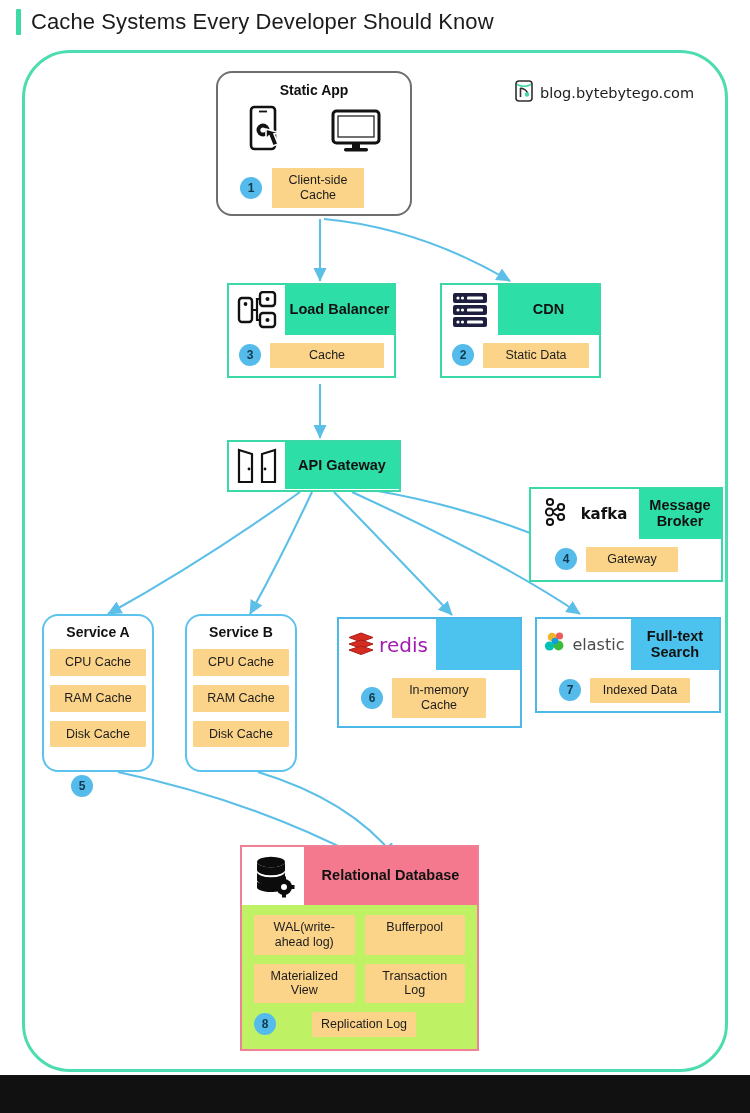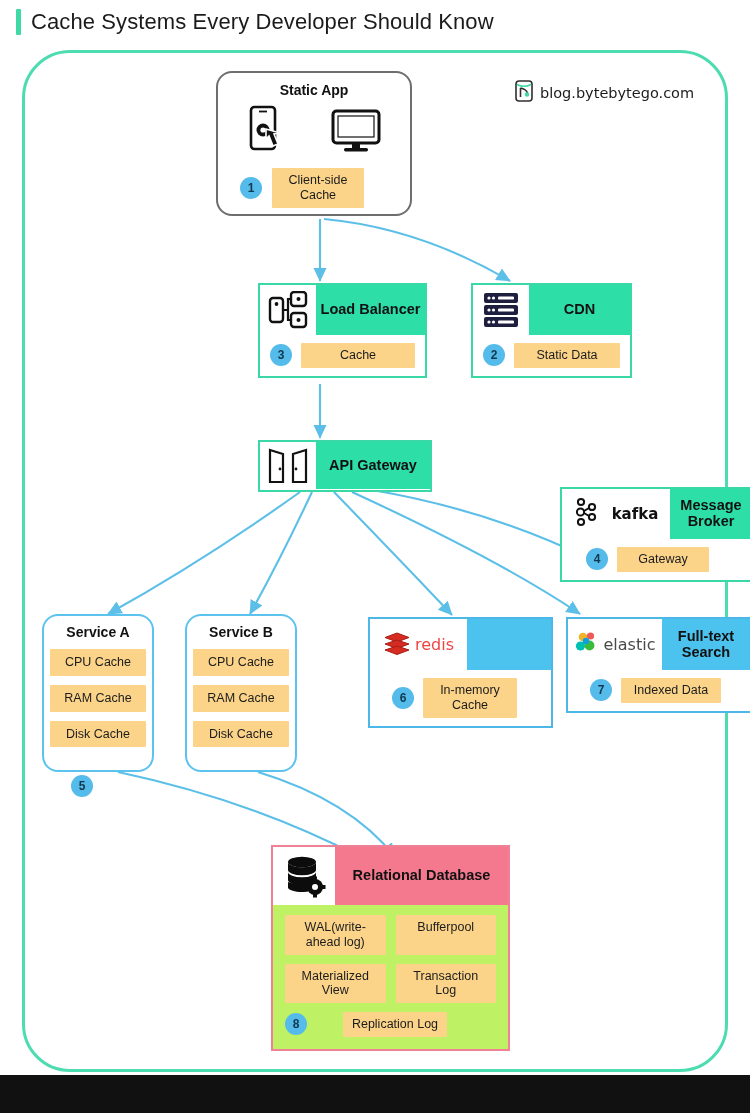--- a/index.html
+++ b/index.html
@@ -37,21 +37,21 @@
 
   
   .client-app {
     left:216px; top:71px; width:196px; height:145px;
     border:2.5px solid #6e6e6e; border-radius:16px; background:#fff;
   }
   .client-app .ca-title { text-align:center; font-size:14px; font-weight:bold; color:#111; margin-top:9px; }
   .ca-icons { display:flex; justify-content:center; align-items:center; gap:40px; margin-top:7px; }
 
   
-  .sec { background:#fff;margin-left:31px; }
+  .sec { background:#fff; }
   .sec-head { display:flex; align-items:stretch; height:50px; }
   .sec-logo {
     width:56px; background:#fff; display:flex; align-items:center; justify-content:center; flex:0 0 auto;
   }
   .sec-name {
     flex:1; display:flex; align-items:center; justify-content:center; text-align:center;
     font-size:14.5px; font-weight:bold; color:#111; line-height:1.1; padding:0 4px;
   }
   .sec-body { background:#fff; display:flex; align-items:center; padding:8px 10px; gap:9px; }
 
@@ -281,21 +281,21 @@
       <div class="sec-logo" style="width:97px; gap:4px;">
         <span>
           <svg width="28" height="26" viewBox="0 0 28 26">
             <g fill="#d62b21" stroke="#a81d16" stroke-width="1">
               <path d="M14 3 L26 7.5 L14 12 L2 7.5 Z"></path>
               <path d="M14 10 L26 14 L14 18.5 L2 14 Z"></path>
               <path d="M14 16 L26 20 L14 24.5 L2 20 Z"></path>
             </g>
           </svg>
         </span>
-        <span class="logo-txt" style="color:#ef4444;font-weight:normal;font-size:16px;">redis</span>
+        <span class="logo-txt" style="color:#a21caf;font-weight:normal;font-size:20px;">redis</span>
       </div>
     </div>
     <div class="sec-body" style="padding-left:22px;">
       <div class="num">6</div>
       <div class="chip" style="width:94px">In-memory Cache</div>
     </div>
   </div>
 
   <div class="node sec blue" style="left:535px; top:617px; width:186px;">
     <div class="sec-head" style="height:51px;">

